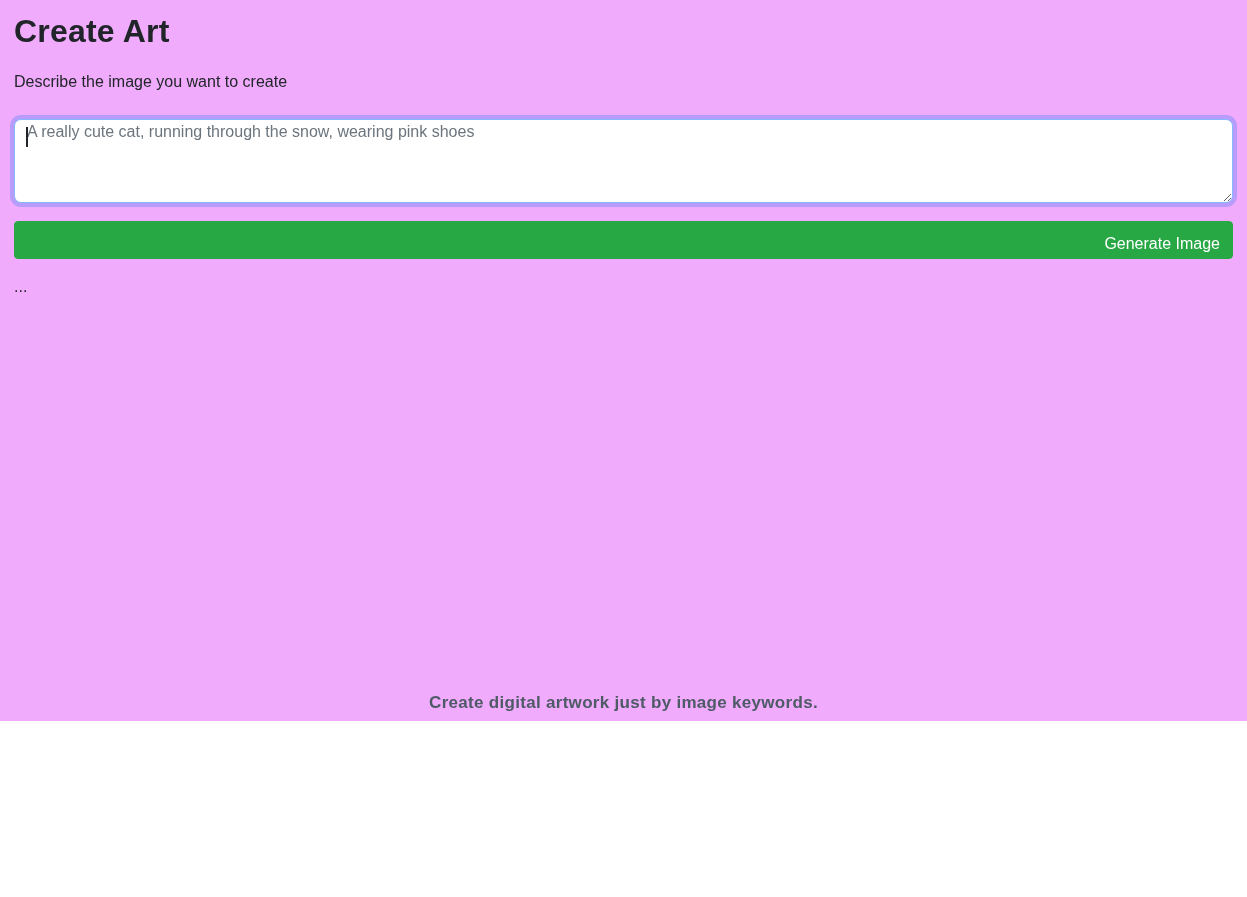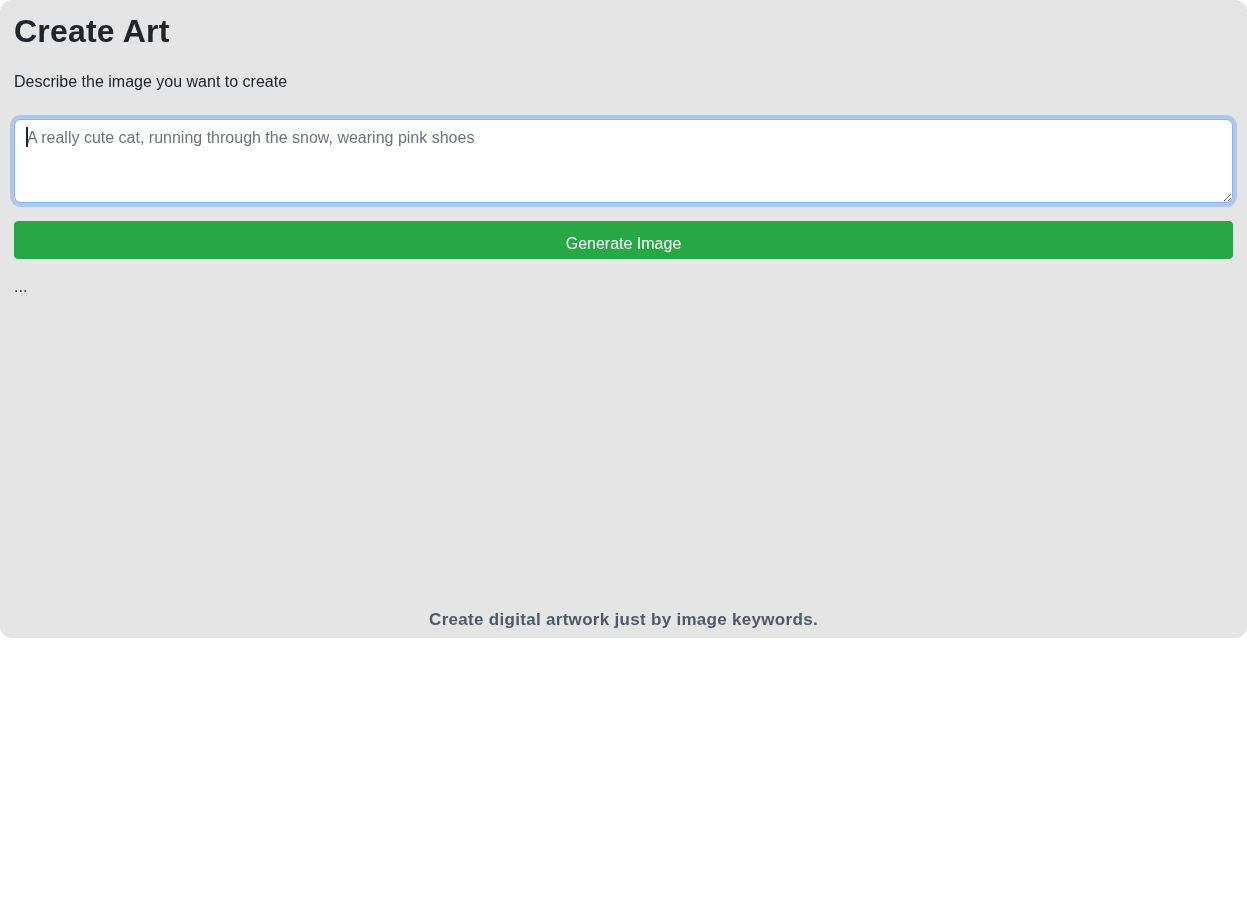--- a/index.html
+++ b/index.html
@@ -13,24 +13,23 @@
   * { box-sizing: border-box; }
   html, body { margin: 0; padding: 0; }
   body {
     background: #ffffff;
     font-family: "Liberation Sans", "DejaVu Sans", sans-serif;
     color: var(--heading-text, #212529);
   }
   .page {
     position: relative;
     width: 1247px;
-    height: 638px;
+    height: 721px;
     overflow: hidden;
-    background: #e5e5e5;
-    border-radius: 12px;
+    background: #f0abfc;
   }
   .content {
     padding: 12px 14px 0 14px;
   }
   h1.page-title {
     font-size: 32px;
     line-height: 1.2;
     font-weight: 700;
     margin: 0 0 22px 0;
     color: var(--heading-text, #212529);
@@ -44,21 +43,21 @@
     color: var(--heading-text, #212529);
   }
   .textarea-wrap {
     position: relative;
     margin-bottom: 18px;
   }
   textarea.prompt-input {
     display: block;
     width: 100%;
     height: 84px;
-    padding: 6px 12px;
+    padding: 0 12px;
     font-family: "Liberation Sans", "DejaVu Sans", sans-serif;
     font-size: 16px;
     line-height: 24px;
     color: #212529;
     background: #ffffff;
     border: 1px solid var(--focus-border, #86b7fe);
     border-radius: 7px;
     outline: none;
     box-shadow: 0 0 0 4px var(--focus-glow, rgba(13,110,253,0.25));
     resize: both;
@@ -81,21 +80,21 @@
     display: block;
     width: 100%;
     height: 38px;
     border: 1px solid var(--button-green, #28a745);
     border-radius: 4px;
     background: var(--button-green, #28a745);
     color: #ffffff;
     font-family: "Liberation Sans", "DejaVu Sans", sans-serif;
     font-size: 16px;
     line-height: 24px;
-    text-align: center;
+    text-align: right;
     cursor: pointer;
     padding: 10px 12px;
   }
   .results-placeholder {
     margin: 16px 0 0 0;
     font-size: 16px;
     line-height: 24px;
     color: #212529;
   }
   .footer-tagline {

